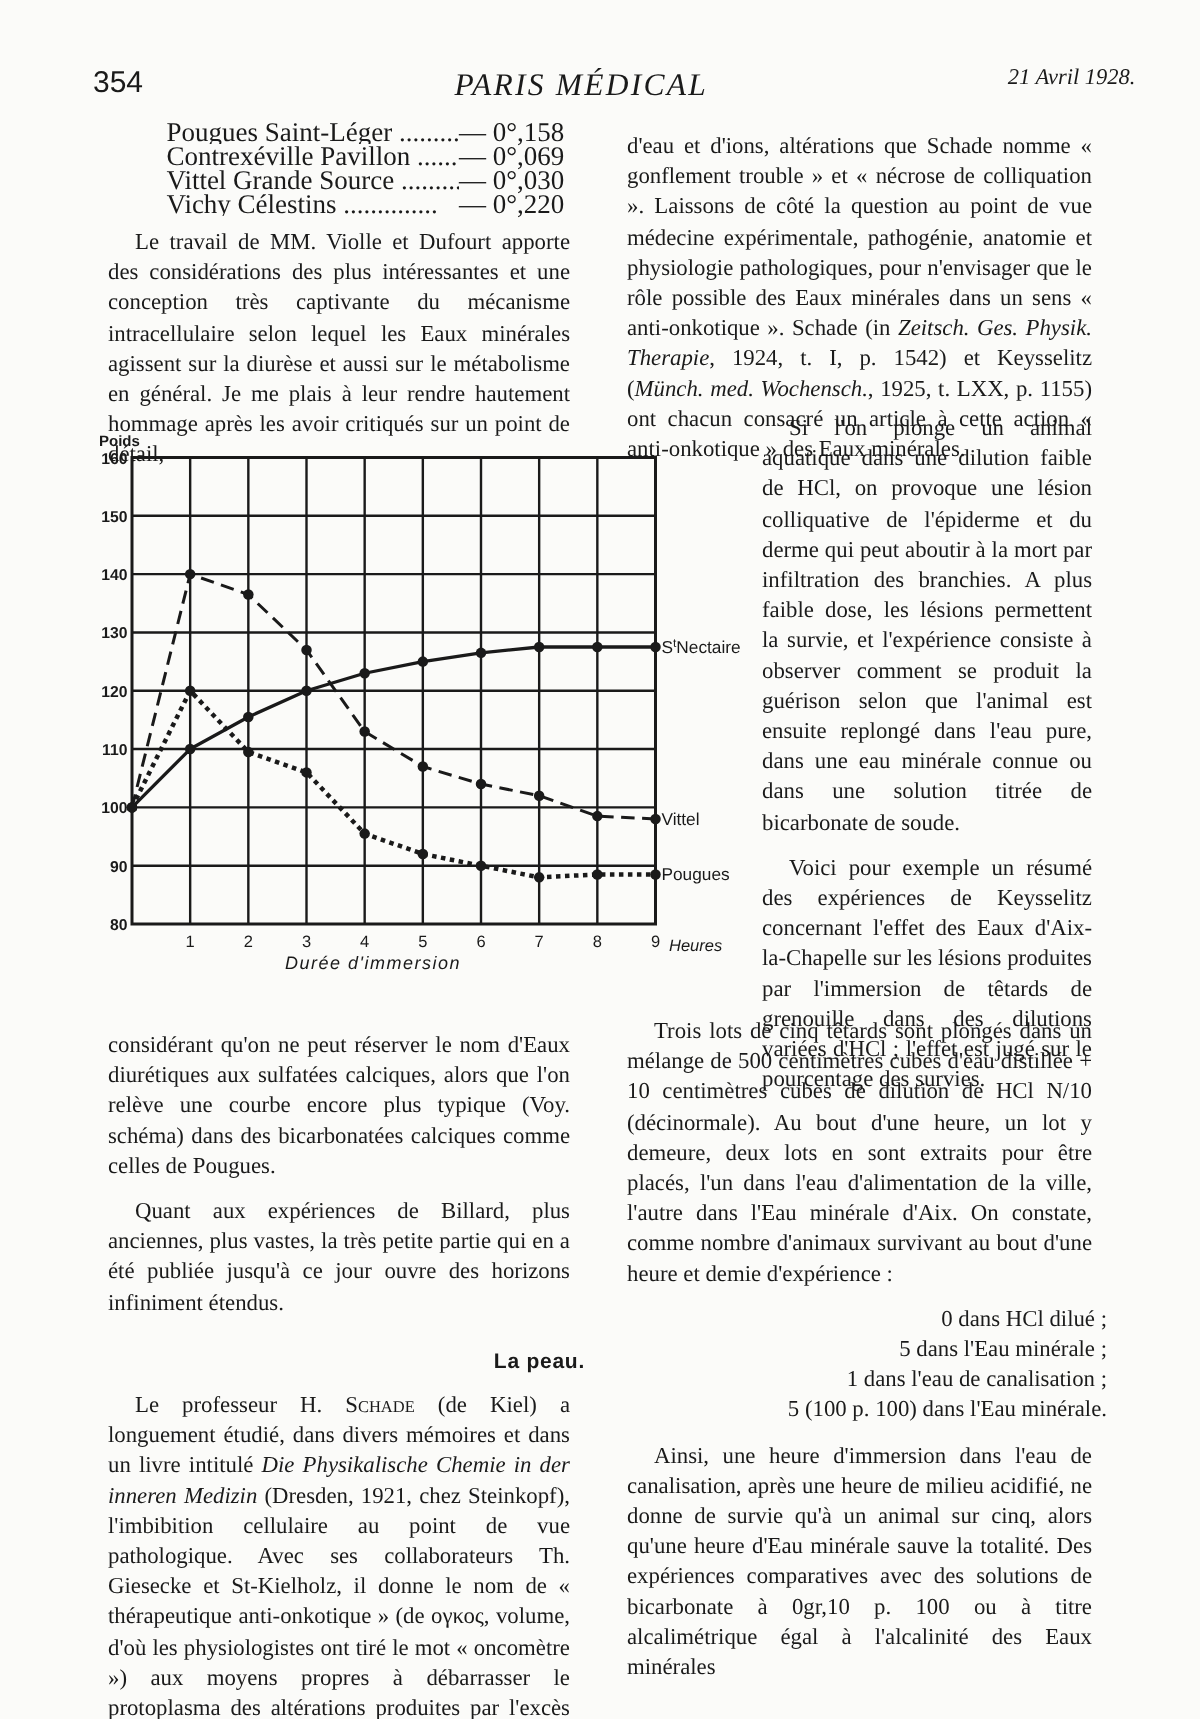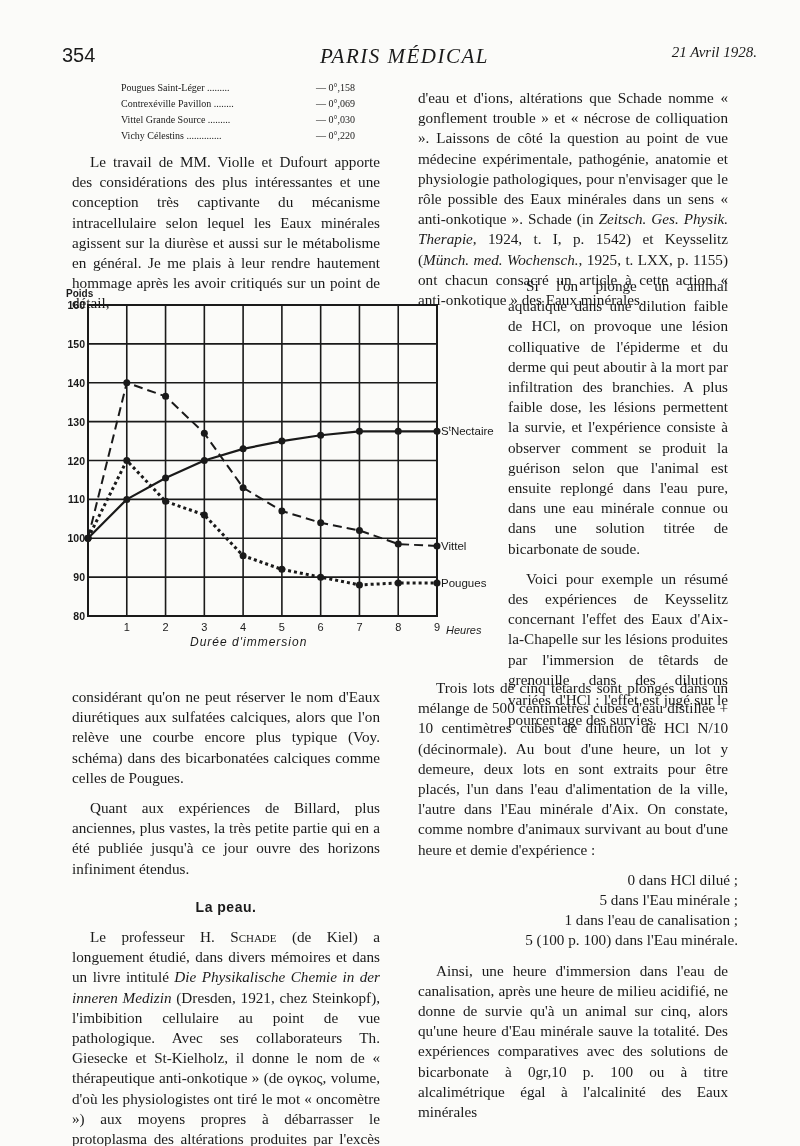--- a/index.html
+++ b/index.html
@@ -1,36 +1,36 @@
 <!DOCTYPE html>
 <html><head>
 <meta charset="utf-8">
 <style>
   html, body { margin:0; padding:0; }
   body { width:800px; height:1146px; background:#fbfbf9; position:relative; overflow:hidden;
          font-family:"DejaVu Serif","Liberation Serif",serif; color:#1a1a1a; }
   .abs { position:absolute; }
   .hdr { top:44px; font-size:19px;text-align:right; }
   #page-num { left:62px; font-family:"Liberation Sans",sans-serif; font-size:20px; }
-  #journal { left:320px; font-style:italic; letter-spacing:1.5px; font-family:"Liberation Serif",serif; font-size:21px; }
+  #journal { left:303px; font-style:italic; letter-spacing:1.5px; font-family:"Liberation Serif",serif; font-size:21px; }
   #date { right:43px; font-style:italic; font-family:"Liberation Serif",serif; font-size:15px; }
   .col { font-family:"Liberation Serif",serif; font-size:15.2px; line-height:20.2px; text-align:justify; }
   .col p { margin:10px; }
   .ind { text-indent:18px; }
   .lastline { text-align-last:left; }
   #left-top { left:62px; top:142px; width:328px; }
-  #table { left:121px; top:80px; width:290px; font-family:"Liberation Serif",serif; font-size:10px; line-height:16px; }
+  #table { left:111px; top:80px; width:290px; font-family:"Liberation Serif",serif; font-size:18px; line-height:16px; }
   #table .row { display:flex; }
   #table .n { width:195px; white-space:nowrap; overflow:hidden; }
   #table .v { }
   #right-top { left:408px; top:78px; width:330px; }
   #right-mid { left:498px; top:266px; width:240px; }
   #right-bot { left:408px; top:668px; width:330px; }
   #left-bot { left:62px; top:677px; width:328px; }
-  .section-title { text-align:center; font-family:"Liberation Sans",sans-serif; font-weight:bold; font-size:14px; margin:10px 0 8px 0; letter-spacing:0.5px; }
+  .section-title { text-align:right; font-family:"Liberation Sans",sans-serif; font-weight:bold; font-size:14px; margin:10px 0 8px 0; letter-spacing:0.5px; }
   .list { padding-left:18px; text-align:right; }
   .sc { font-variant:small-caps; }
   #chart { left:60px; top:284px; width:440px; height:366px; }
   svg text { font-family:"Liberation Sans",sans-serif; }
 </style>
 </head>
 <body>
 
 <div class="abs hdr" id="page-num">354</div>
 <div class="abs hdr" id="journal">PARIS MÉDICAL</div>

